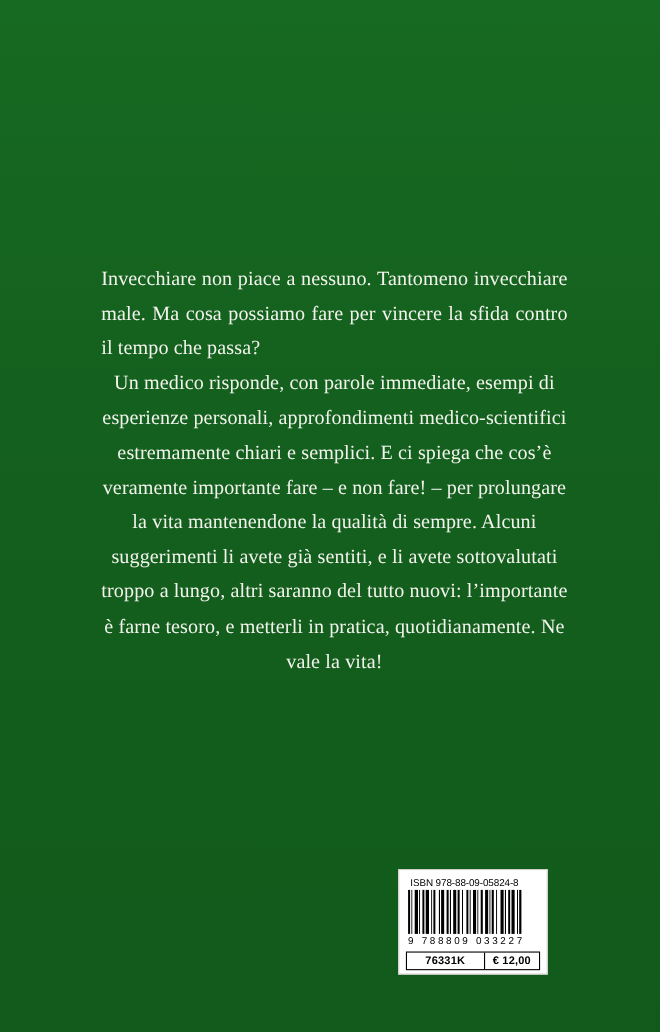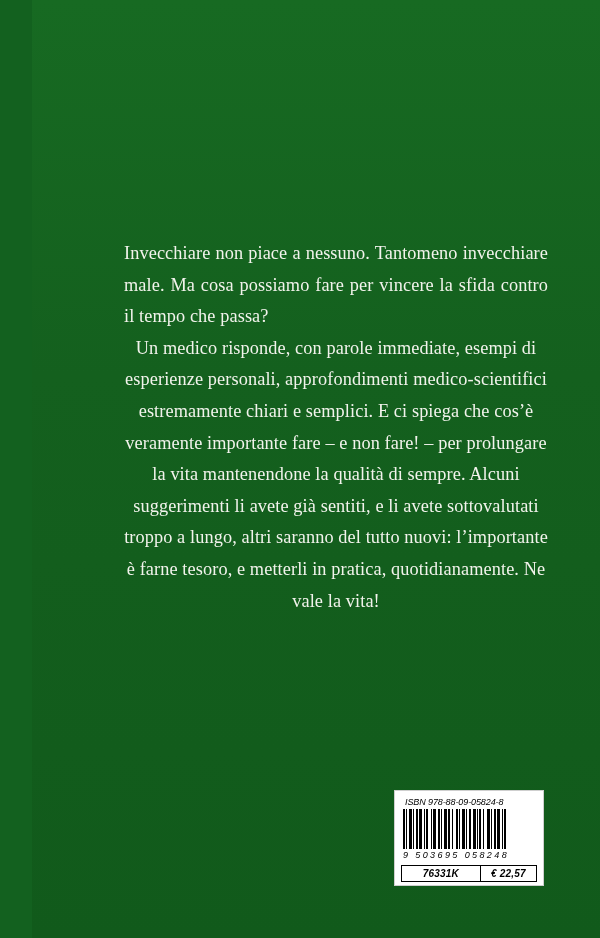--- a/index.html
+++ b/index.html
@@ -11,21 +11,20 @@
     height: 938px;
     background: #13611f;
     font-family: "Liberation Serif", serif;
     overflow: hidden;
     position: relative;
   }
   .cover {
     position: absolute;
     inset: 0;
     background: linear-gradient(180deg, #176a22 0%, #14601e 40%, #115a1b 100%);
-    margin-left: 32px;
   }
   .blurb {
     position: absolute;
     left: 92px;
     top: 238px;
     width: 424px;
     color: #f2f3ec;
     font-size: 18.3px;
     line-height: 31.6px;
     letter-spacing: 0.1px;
@@ -35,27 +34,26 @@
     text-align: justify;
     text-justify: inter-word;
   }
   .blurb p.last {
     text-align: center;
   }
   .barcode-box {
     position: absolute;
     left: 362px;
     top: 790px;
-    width: 150px;
+    width: 136px;
     height: 96px;
     background: #ffffff;
     border: 1px solid #cfcfcf;
     box-sizing: border-box;
     padding: 5px 6px 4px 6px;
-    font-style: italic;
   }
   .isbn-text {
     font-family: "Liberation Sans", sans-serif;
     font-size: 9px;
     color: #000;
     letter-spacing: -0.1px;
     margin: 1px 0 2px 4px;
     white-space: nowrap;
   }
   .bars {
@@ -176,20 +174,20 @@
       <i style="width:1px"></i>
         <i style="width:2px;background:#fff"></i>
       <i style="width:2px"></i>
         <i style="width:1px;background:#fff"></i>
       <i style="width:3px"></i>
         <i style="width:2px;background:#fff"></i>
       <i style="width:1px"></i>
         <i style="width:1px;background:#fff"></i>
       <i style="width:2px"></i>
     </div>
-    <div class="digits">9 503695 058248</div>
+    <div class="digits">9 788809 033227</div>
     <div class="price-row">
       <div class="price-code">76331K</div>
-      <div class="price-value">€ 22,57</div>
+      <div class="price-value">€ 12,00</div>
     </div>
   </div>
 
 </div>
 
 </body></html>

